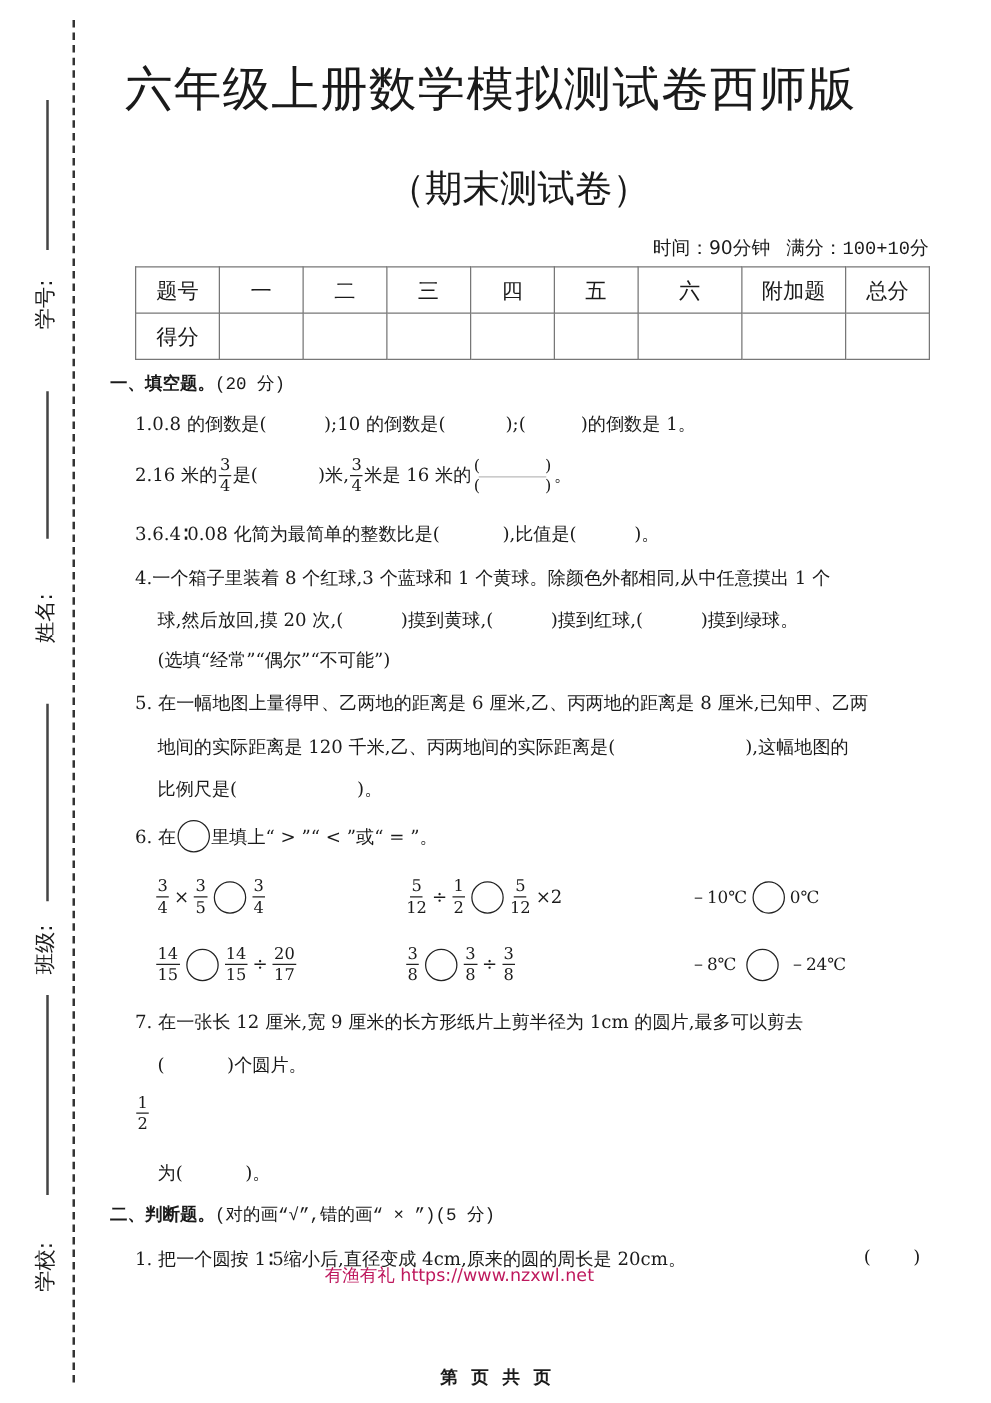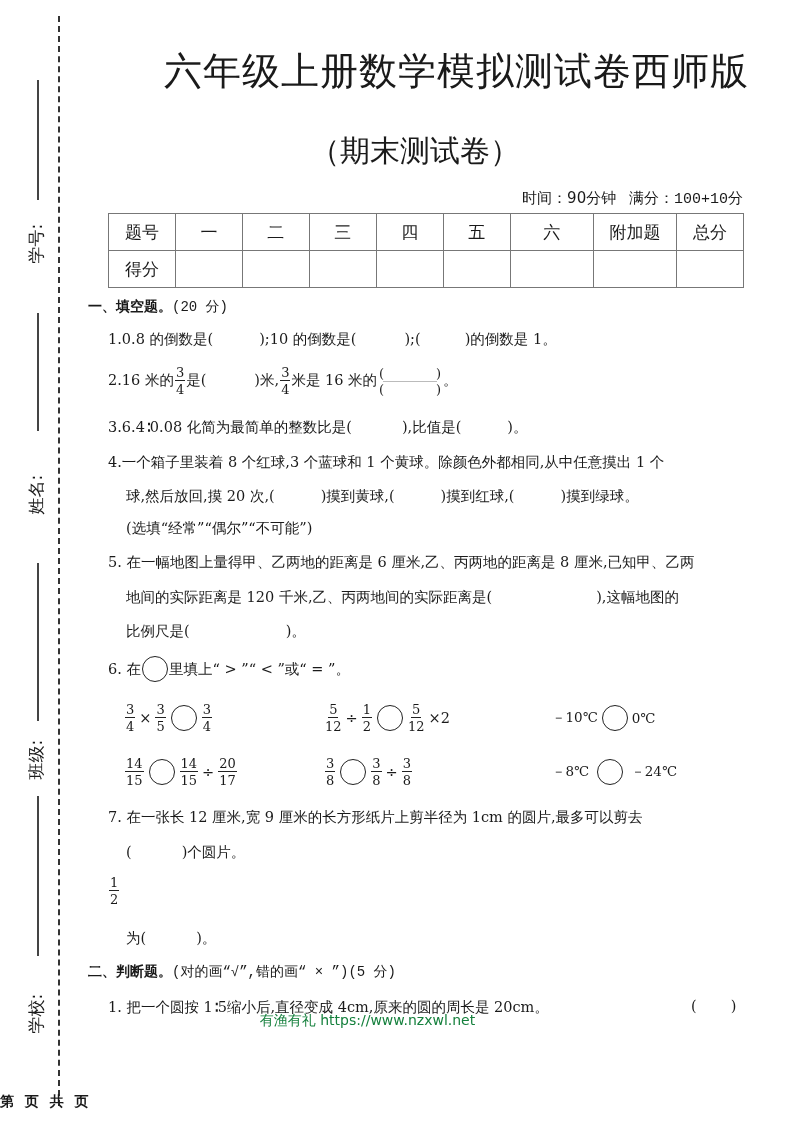--- a/index.html
+++ b/index.html
@@ -5,21 +5,21 @@
   * { box-sizing: border-box; margin: 0; padding: 0; }
   html, body { width: 793px; height: 1122px; background: #ffffff; overflow: hidden; }
   body { position: relative; font-family: "DejaVu Serif", "Liberation Serif", serif; color: #1a1a1a; }
 
   
   .binding-line { position: absolute; left: 58px; top: 16px; height: 1090px; border-left: 2px dashed #333; }
   .side-rule { position: absolute; left: 37px; width: 2px; background: #444; }
   .side-label { position: absolute; left: 16px; width: 40px; transform: rotate(-90deg); transform-origin: center; font-family: "DejaVu Sans", sans-serif; font-size: 17px; text-align: center; white-space: nowrap; }
 
   
-  .title { position: absolute; left: 84px; top: 46px; width: 665px; text-align: right; font-family: "DejaVu Sans", sans-serif; font-size: 38px; font-weight: 500; letter-spacing: 1px; }
+  .title { position: absolute; left: 100px; top: 46px; width: 665px; text-align: left; font-family: "DejaVu Sans", sans-serif; font-size: 38px; font-weight: 500; letter-spacing: 1px; }
   .subtitle { position: absolute; left: 100px; top: 114px; width: 530px; text-align: center; font-family: "DejaVu Sans", sans-serif; font-size: 30px; }
   .meta { position: absolute; right: 50px; top: 189px; font-family: "DejaVu Sans", sans-serif; font-size: 15px; }
   .meta span + span { margin-left: 8px; font-family: Liberation Mono, monospace; }
 
   
   table.score { position: absolute; left: 108px; top: 213px; width: 636px; border-collapse: collapse; font-family: "DejaVu Sans", sans-serif; font-size: 17px; }
   table.score td { border: 1px solid #777; height: 37px; text-align: center; vertical-align: middle; }
 
   
   .content { position: absolute; left: 0; top: 0; width: 793px; font-size: 14.5px; }
@@ -31,22 +31,22 @@
   .frac { display: inline-flex; flex-direction: column; align-items: center; vertical-align: middle; line-height: 1; font-size: 13px; margin: 0 1px; }
   .frac .num { border-bottom: 1px solid #222; padding: 0 1px 1px; }
   .frac .den { padding-top: 2px; }
   .frac-blank { display: inline-flex; flex-direction: column; align-items: stretch; vertical-align: middle; line-height: 1; font-size: 13px; width: 62px; margin: 0 2px; }
   .frac-blank .row { display: flex; justify-content: space-between; }
   .frac-blank .bar { border-bottom: 1px solid #bbb; margin: 1px 4px; }
   .circle { display: inline-block; width: 26px; height: 26px; border: 1.6px solid #222; border-radius: 50%; vertical-align: middle; margin: 0 4px; }
   .cmp { position: absolute; white-space: nowrap; display: flex; align-items: center; }
   .op { margin: 0 3px; }
 
-  .footer-src { position: absolute; left: 0; width: 735px; top: 1012px; text-align: center; font-family: "DejaVu Sans", sans-serif; font-size: 14px; color: #15803d; }
-  .footer-page { position: absolute; left: 0; width: 793px; top: 1093px; font-family: "DejaVu Sans", sans-serif; font-size: 14px; font-weight: bold; word-spacing: 6px; }
+  .footer-src { position: absolute; left: 0; width: 735px; top: 1012px; text-align: center; font-family: "DejaVu Sans", sans-serif; font-size: 14px; color: #be185d; }
+  .footer-page { position: absolute; left: 0; width: 793px; top: 1093px; text-align: center; font-family: "DejaVu Sans", sans-serif; font-size: 14px; font-weight: bold; word-spacing: 6px; }
 </style>
 </head>
 <body>
 
 <div class="binding-line"></div>
 
 <div class="side-rule" style="top:80px;height:120px;"></div>
 <div class="side-label" style="top:232px;">学号:</div>
 
 <div class="side-rule" style="top:313px;height:118px;"></div>

